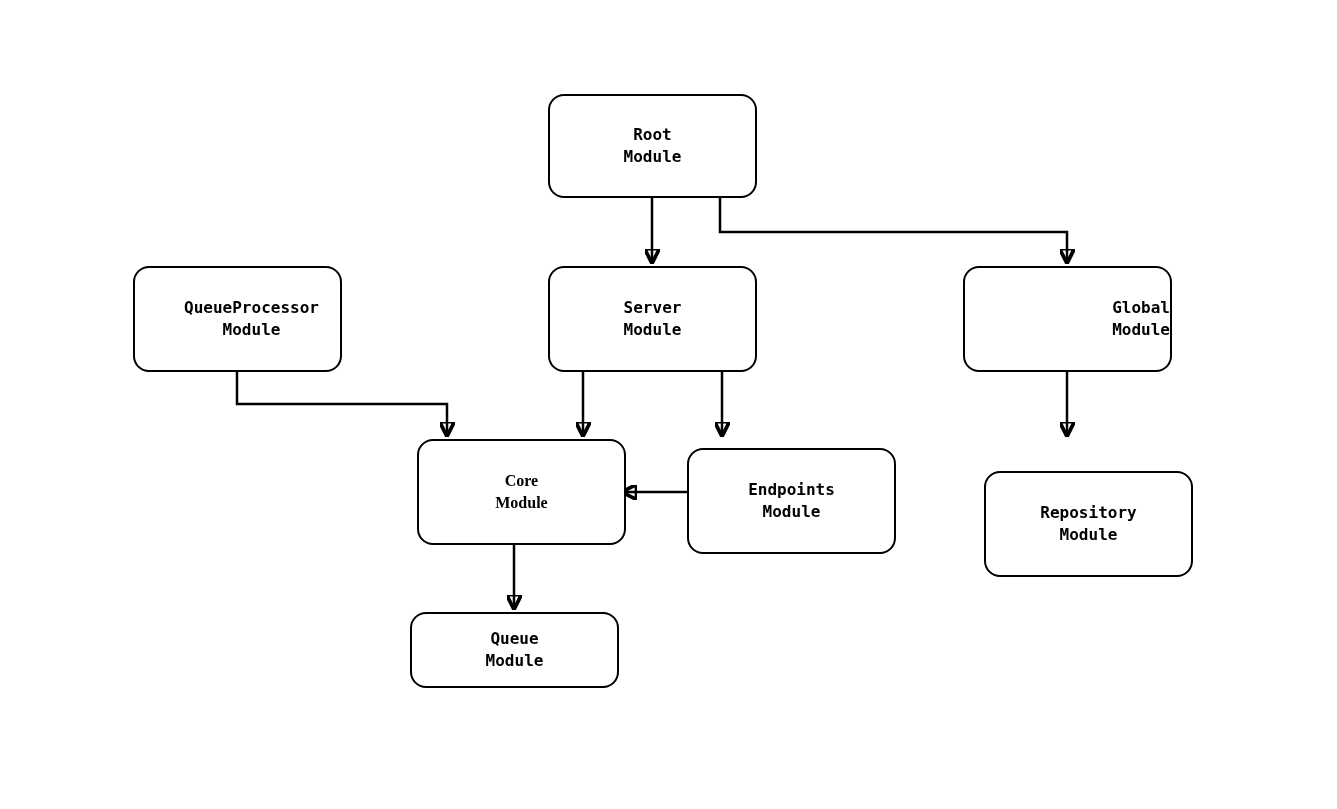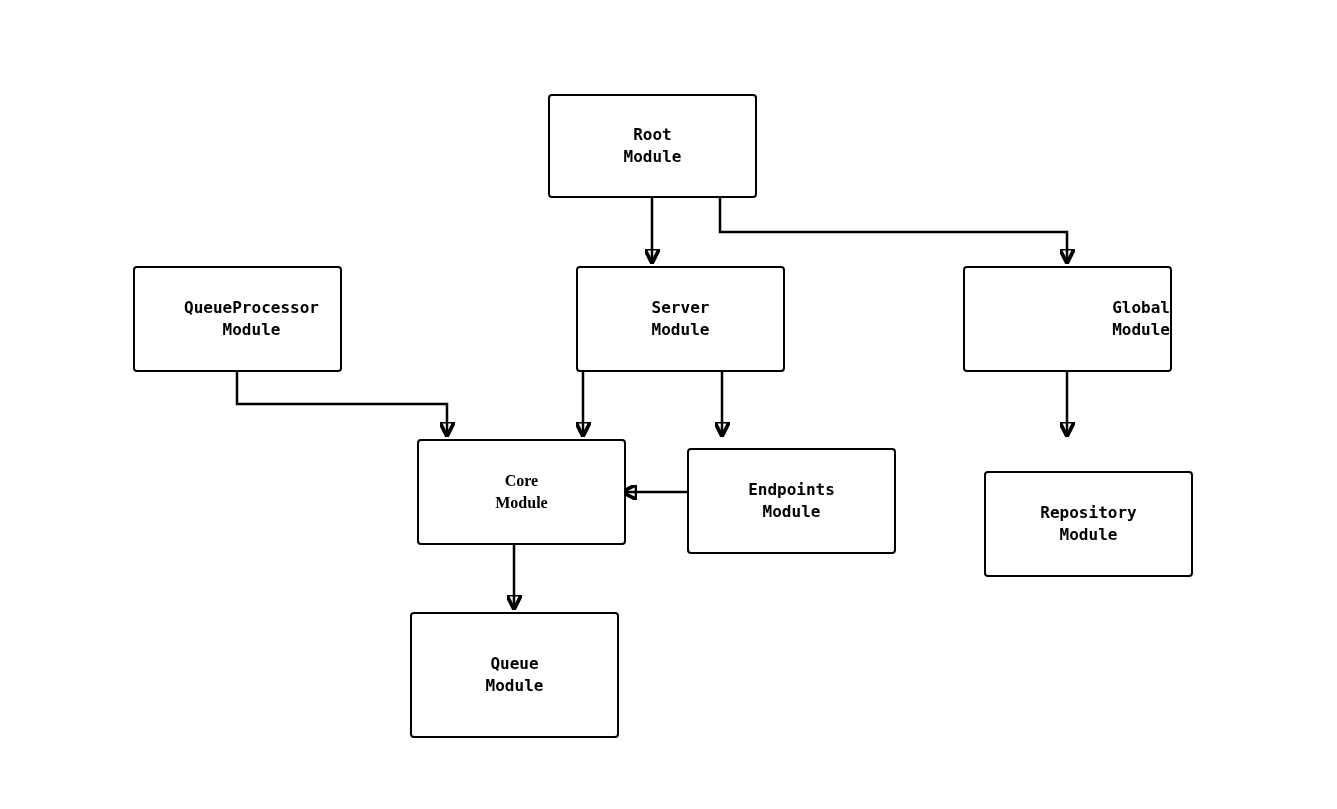--- a/index.html
+++ b/index.html
@@ -28,42 +28,42 @@
     stroke: #000000;
     stroke-width: 2.5;
     stroke-linejoin: miter;
   }
   .node {
     position: absolute;
     width: 209px;
     height: 106px;
     background: #ffffff;
     border: 2.5px solid #000000;
-    border-radius: 4px;
+    border-radius: 16px;
     box-sizing: border-box;
     display: flex;
     align-items: center;
     justify-content: center;
     text-align: center;
   }
   .node-label {
     white-space: pre-line;
     font-weight: bold;
     font-size: 16px;
     line-height: 22px;
     color: #000000;
   }
   #node-root          { left: 548px; top: 94px;  height: 104px; }
-  #node-server        { left: 576px; top: 266px; }
+  #node-server        { left: 548px; top: 266px; }
   #node-queueprocessor{ left: 133px; top: 266px; padding-left: 28px; }
   #node-global        { left: 963px; top: 266px; justify-content: flex-end; }
   #node-core          { left: 417px; top: 439px; font-family: Liberation Serif, serif; }
   #node-endpoints     { left: 687px; top: 448px; }
   #node-repository    { left: 984px; top: 439px; margin-top: 32px; }
-  #node-queue         { left: 410px; top: 612px; height: 126px; }
+  #node-queue         { left: 410px; top: 612px; height: 76px; }
 </style>
 </head>
 <body>
 
 <div class="canvas">
 
   <svg class="edges" width="1337" height="809" viewBox="0 0 1337 809" xmlns="http://www.w3.org/2000/svg">
     <defs>
       <marker id="arrowhead" viewBox="0 0 10 10" refX="9" refY="5" markerWidth="6" markerHeight="6" orient="auto-start-reverse">
         <path d="M 0 0 L 10 5 L 0 10 z" fill="#000000"></path>

